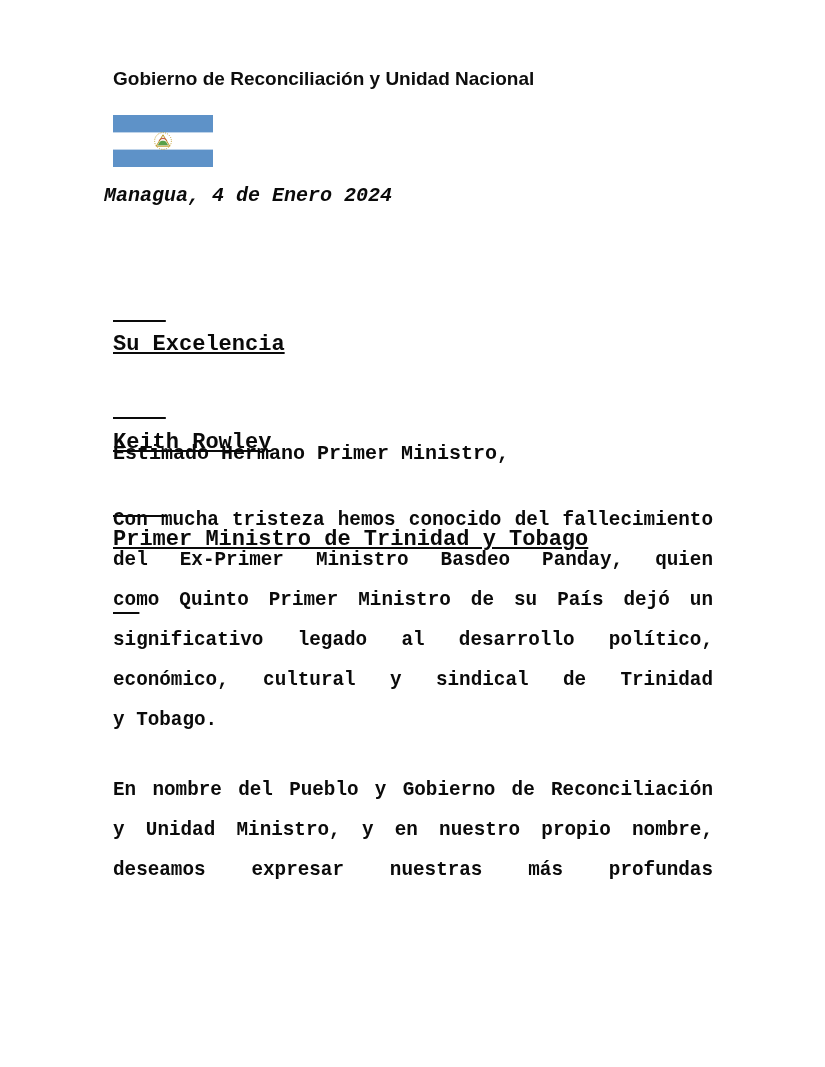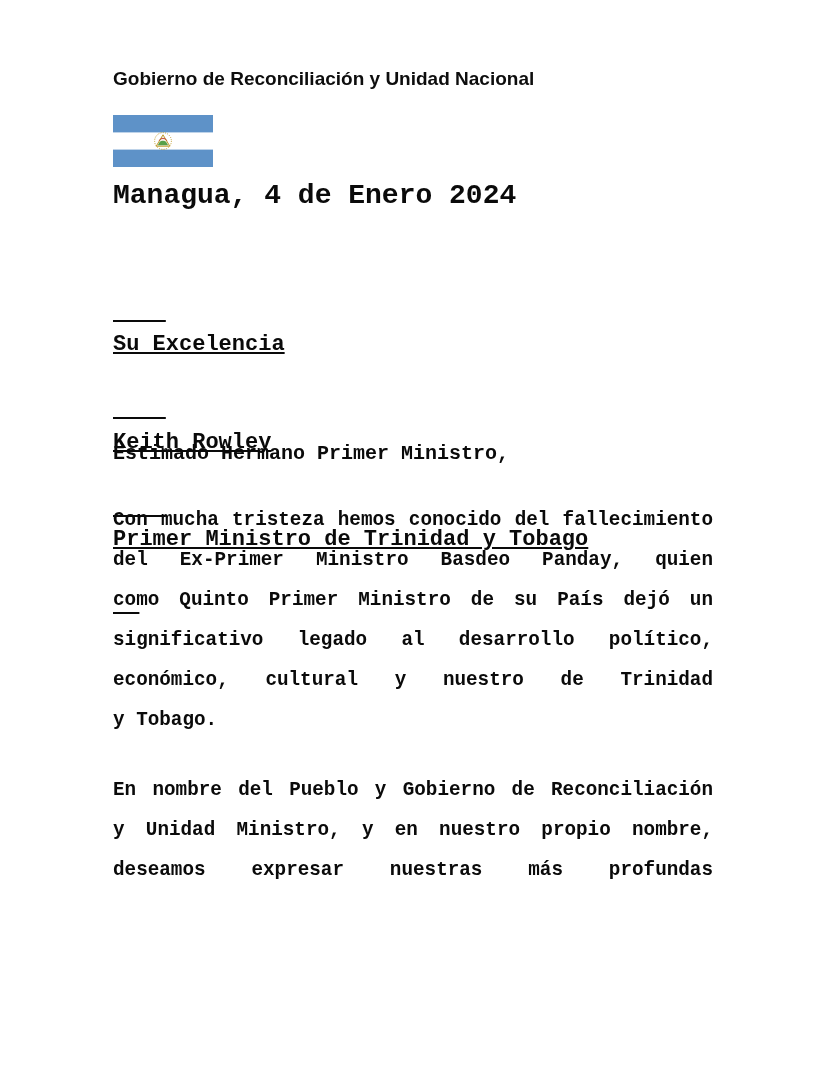--- a/index.html
+++ b/index.html
@@ -34,25 +34,26 @@
     height: 52px;
   }
   .flag svg { display: block; width: 100%; height: 100%; }
   .mono {
     font-family: "Liberation Mono", "DejaVu Sans Mono", monospace;
     font-weight: bold;
     color: #0a0a0a;
   }
   .date {
     position: absolute;
-    left: 113px;
+    left: 104px;
     top: 182px;
-    font-size: 28px;
+    font-size: 20px;
     line-height: 28px;
     white-space: pre;
+    font-style: italic;
   }
   .recipient {
     position: absolute;
     left: 113px;
     top: 264px;
     font-size: 22px;
     line-height: 32.5px;
     white-space: pre;
     text-decoration: underline;
   }
@@ -111,21 +112,21 @@
     <div>Primer Ministro de Trinidad y Tobago</div>
   </div>
 
   <div class="salutation mono">Estimado Hermano Primer Ministro,</div>
 
   <div class="para para-1 mono">
     <div class="bline">Con mucha tristeza hemos conocido del fallecimiento</div>
     <div class="bline">del Ex-Primer Ministro Basdeo Panday, quien</div>
     <div class="bline">como Quinto Primer Ministro de su País dejó un</div>
     <div class="bline">significativo legado al desarrollo político,</div>
-    <div class="bline">económico, cultural y nuestro de Trinidad</div>
+    <div class="bline">económico, cultural y sindical de Trinidad</div>
     <div class="bline left-last">y Tobago.</div>
   </div>
 
   <div class="para para-2 mono">
     <div class="bline">En nombre del Pueblo y Gobierno de Reconciliación</div>
     <div class="bline">y Unidad Ministro, y en nuestro propio nombre,</div>
     <div class="bline">deseamos expresar nuestras más profundas</div>
   </div>
 
 </div>

